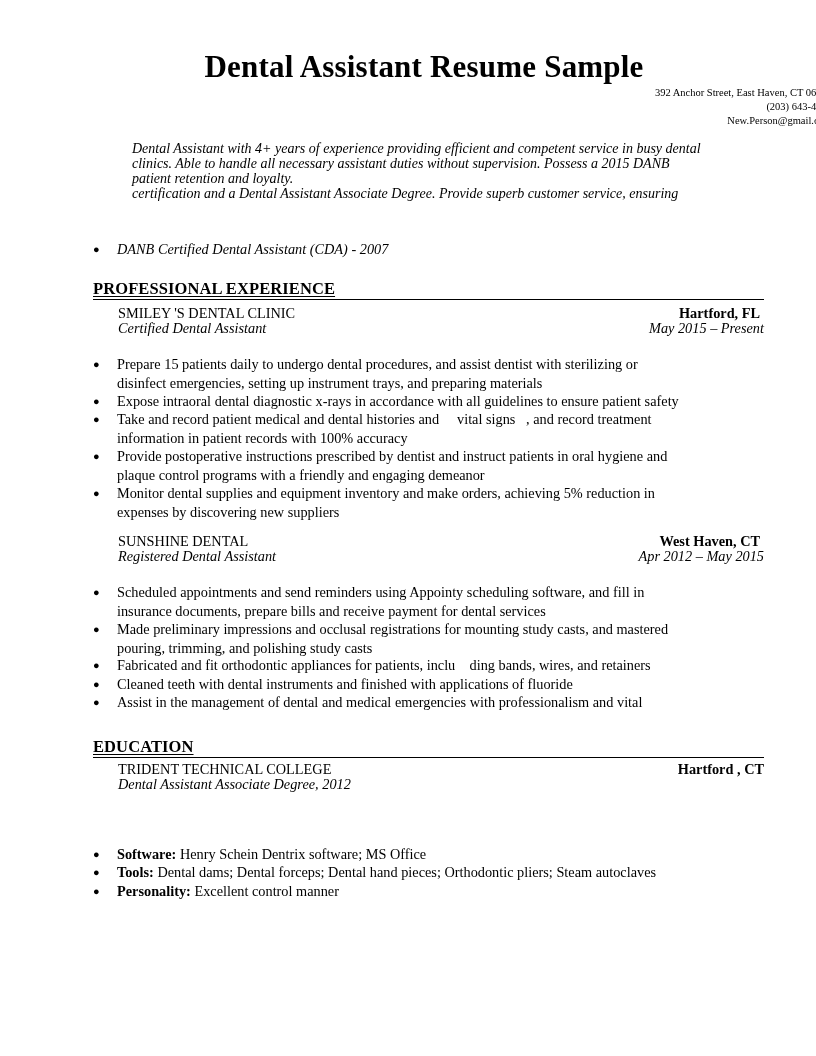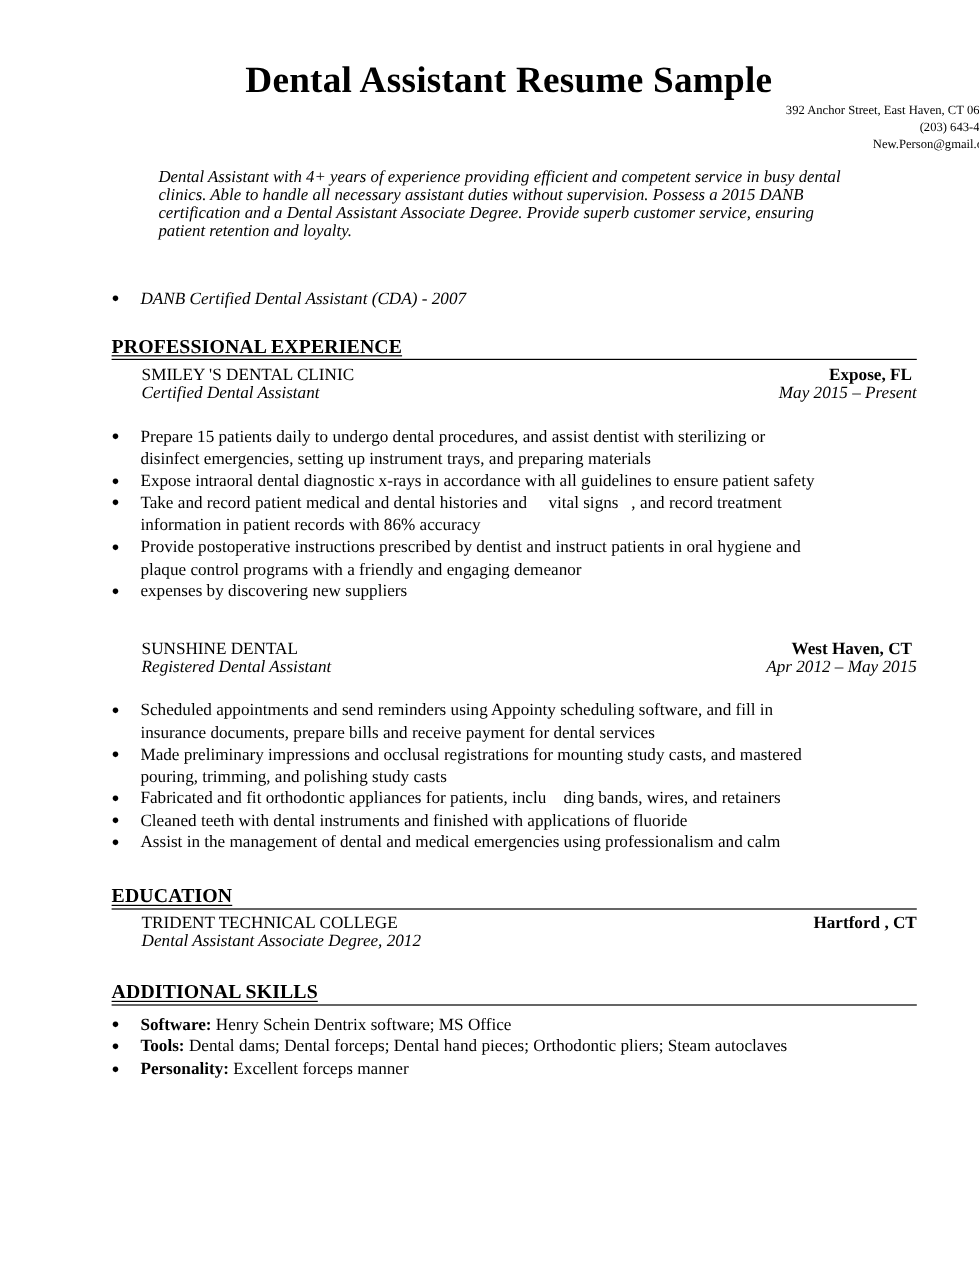--- a/index.html
+++ b/index.html
@@ -27,36 +27,36 @@
 <div class="page">
 
   <div class="title">Dental Assistant Resume Sample</div>
   <div class="contact" style="top:86px">392 Anchor Street, East Haven, CT  06514</div>
   <div class="contact" style="top:100px">(203) 643-4353</div>
   <div class="contact" style="top:114px">New.Person@gmail.com</div>
 
   <div class="summary">
     <div>Dental Assistant with 4+ years of experience providing efficient and competent service in busy dental</div>
     <div>clinics. Able to handle all necessary assistant duties without supervision. Possess a 2015 DANB</div>
+    <div>patient retention and loyalty.</div>
     <div>certification and a Dental Assistant Associate Degree.  Provide superb customer service, ensuring</div>
-    <div>patient retention and loyalty.</div>
   </div>
 
   <div class="bullet-row" style="top:240px">
     <span class="dot">●</span>
     <span class="txt cert">DANB Certified Dental Assistant (CDA) - 2007</span>
   </div>
 
   <div class="section-head" style="top:279px">
     <span>PROFESSIONAL EXPERIENCE</span>
   </div>
 
   <div class="job-row" style="top:306px">
     <span class="left">SMILEY 'S DENTAL CLINIC</span>
-    <span class="right bold" style="right:4px">Expose, FL</span>
+    <span class="right bold" style="right:4px">Hartford, FL</span>
   </div>
   <div class="job-row ital" style="top:321px">
     <span class="left">Certified Dental Assistant</span>
     <span class="right">May 2015 – Present</span>
   </div>
 
   <div class="bullet-row" style="top:355px">
     <span class="dot">●</span>
     <span class="txt">
         <div>Prepare 15 patients daily to undergo dental procedures, and assist dentist with sterilizing or</div>
@@ -64,32 +64,33 @@
       </span>
   </div>
   <div class="bullet-row" style="top:392px">
     <span class="dot">●</span>
     <span class="txt">
         <div>Expose intraoral dental diagnostic x-rays in accordance with all guidelines to ensure patient safety</div>
       </span>
   </div>
   <div class="bullet-row" style="top:410px">
     <span class="dot">●</span>
-    <span class="txt" style="white-space:pre"><div>Take and record patient medical and dental histories and     vital signs   , and record treatment</div><div>information in patient records with 86% accuracy</div></span>
+    <span class="txt" style="white-space:pre"><div>Take and record patient medical and dental histories and     vital signs   , and record treatment</div><div>information in patient records with 100% accuracy</div></span>
   </div>
   <div class="bullet-row" style="top:447px">
     <span class="dot">●</span>
     <span class="txt">
         <div>Provide postoperative instructions prescribed by dentist and instruct patients in oral hygiene and</div>
         <div>plaque control programs with a friendly and engaging demeanor</div>
       </span>
   </div>
   <div class="bullet-row" style="top:484px">
     <span class="dot">●</span>
     <span class="txt">
+        <div>Monitor dental supplies and equipment inventory and make orders, achieving 5% reduction in</div>
         <div>expenses by discovering new suppliers</div>
       </span>
   </div>
 
   <div class="job-row" style="top:534px">
     <span class="left">SUNSHINE DENTAL</span>
     <span class="right bold" style="right:4px">West Haven, CT</span>
   </div>
   <div class="job-row ital" style="top:549px">
     <span class="left">Registered Dental Assistant</span>
@@ -116,44 +117,41 @@
   </div>
   <div class="bullet-row" style="top:675px">
     <span class="dot">●</span>
     <span class="txt">
         <div>Cleaned teeth with dental instruments and finished with applications of fluoride</div>
       </span>
   </div>
   <div class="bullet-row" style="top:693px">
     <span class="dot">●</span>
     <span class="txt">
-        <div>Assist in the management of dental and medical emergencies using professionalism and calm</div>
+        <div>Assist in the management of dental and medical emergencies with professionalism and vital</div>
       </span>
   </div>
 
   <div class="section-head" style="top:737px">
     <span>EDUCATION</span>
   </div>
   <div class="job-row" style="top:762px">
     <span class="left">TRIDENT TECHNICAL COLLEGE</span>
     <span class="right bold">Hartford , CT</span>
   </div>
   <div class="job-row ital" style="top:777px">
     <span class="left">Dental Assistant Associate Degree, 2012</span>
   </div>
 
-  <div class="section-head" style="top:817px">
-    <span>ADDITIONAL SKILLS</span>
-  </div>
   <div class="bullet-row" style="top:845px">
     <span class="dot">●</span>
     <span class="txt"><span class="skill-label">Software:</span>&nbsp;<span>Henry Schein Dentrix software; MS Office</span></span>
   </div>
   <div class="bullet-row" style="top:863px">
     <span class="dot">●</span>
     <span class="txt"><span class="skill-label">Tools:</span>&nbsp;<span>Dental dams; Dental forceps; Dental hand pieces; Orthodontic pliers; Steam autoclaves</span></span>
   </div>
   <div class="bullet-row" style="top:882px">
     <span class="dot">●</span>
-    <span class="txt"><span class="skill-label">Personality:</span>&nbsp;<span>Excellent forceps manner</span></span>
+    <span class="txt"><span class="skill-label">Personality:</span>&nbsp;<span>Excellent control manner</span></span>
   </div>
 
 </div>
 
 </body></html>

